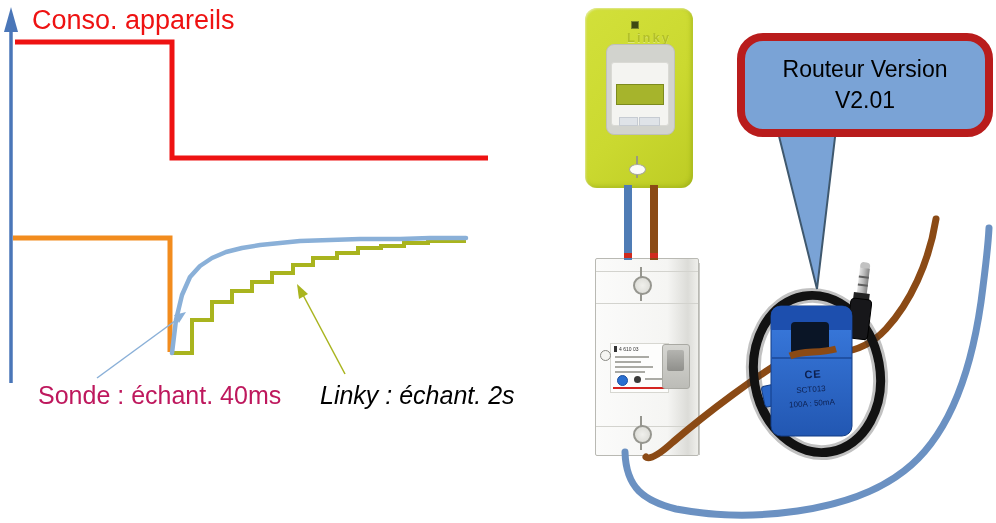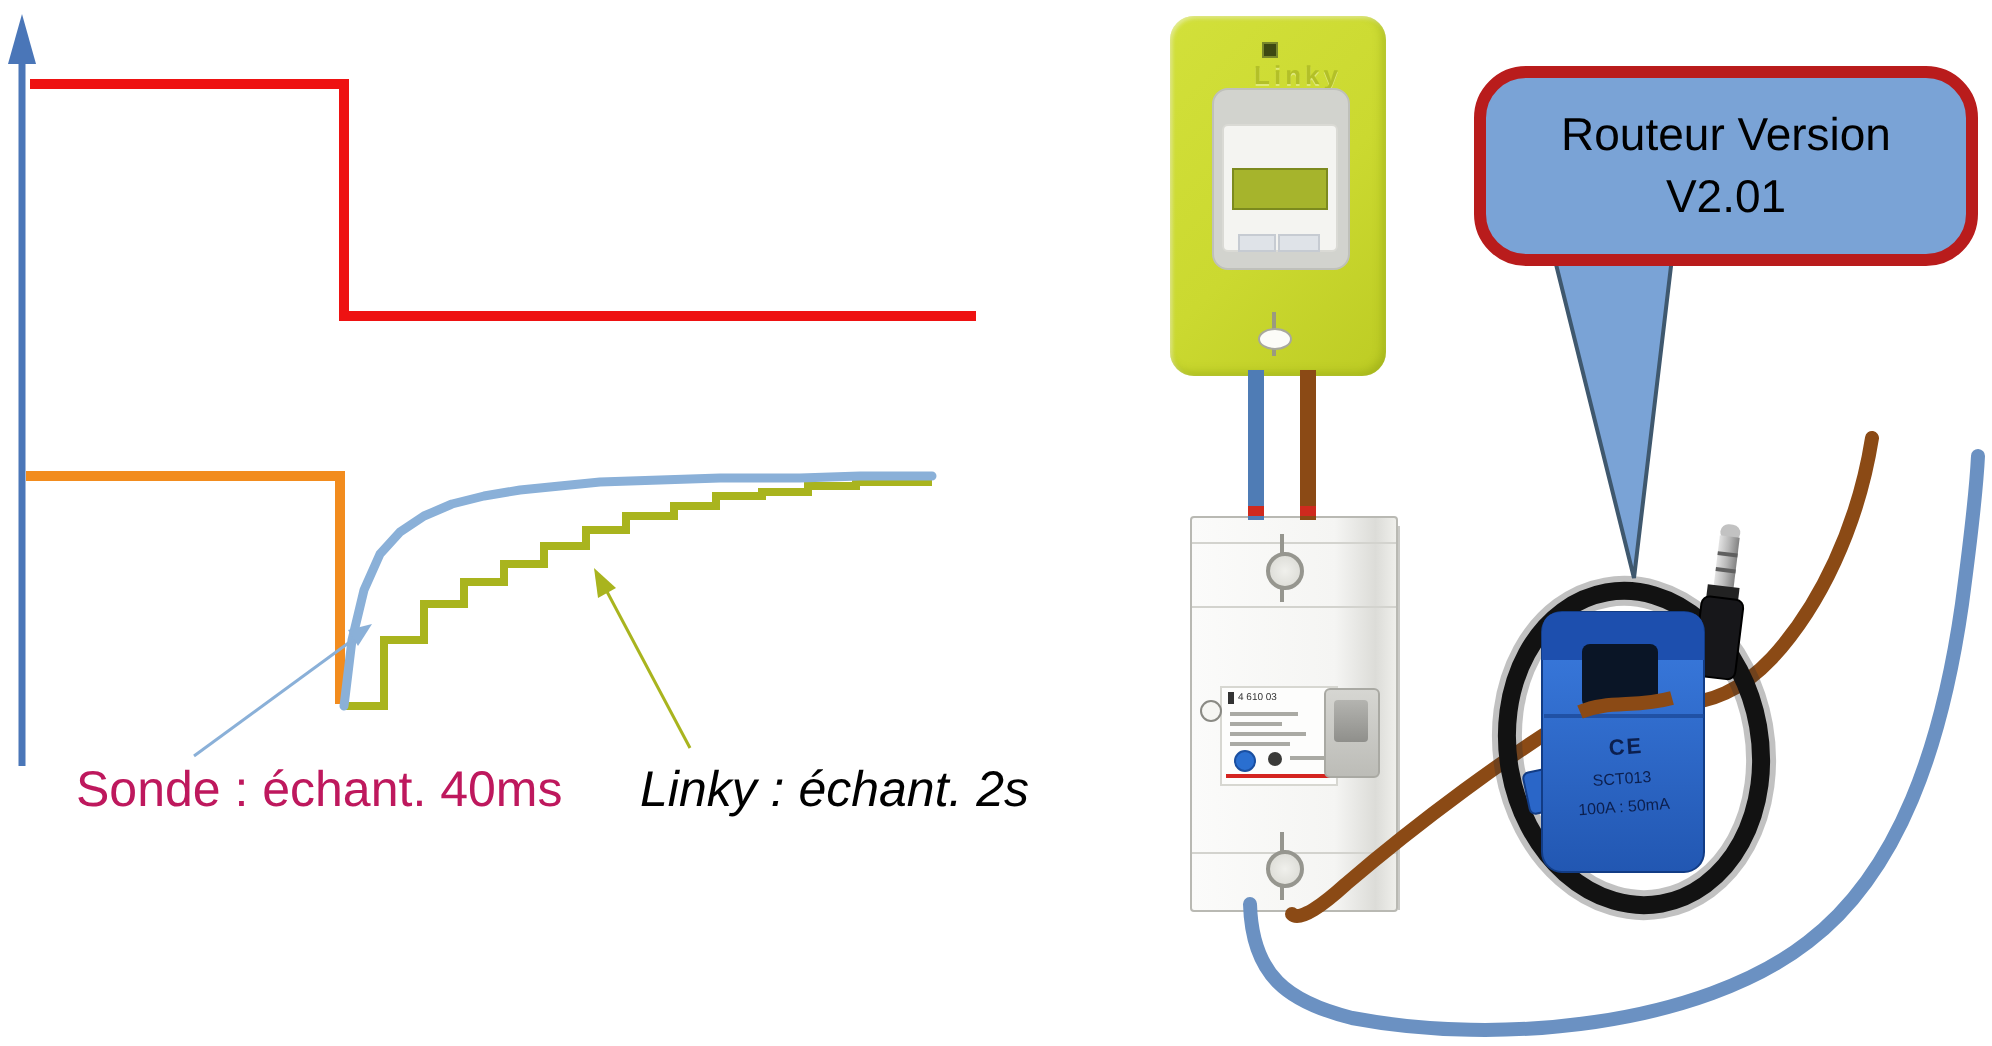--- a/index.html
+++ b/index.html
@@ -43,21 +43,21 @@
   .brk-btn-dark{left:23px;top:32px;width:7px;height:7px;border-radius:50%;background:#3a3a38;}
   .brk-redline{left:2px;bottom:3px;width:52px;height:2px;background:#d42420;}
   .brk-diff{left:-11px;top:6px;width:9px;height:9px;border:1px solid #8a8a84;border-radius:50%;background:#f6f6f3;}
   .brk-lever{left:66px;top:85px;width:26px;height:43px;border-radius:3px;
              background:linear-gradient(#d6d6d2,#bcbcb7);border:1px solid #a9a9a3;}
   .brk-handle{left:4px;top:5px;width:17px;height:21px;border-radius:2px;
               background:linear-gradient(#b4b4b0,#8f8f8b);}
   .brk-edge{left:103px;top:4px;width:1px;height:192px;background:#cacac6;}
 
   
-  .bubble{left:737px;top:33px;width:240px;height:88px;background:#7aa3d6;border:6px solid #b91c1c;
+  .bubble{left:737px;top:33px;width:240px;height:88px;background:#7aa3d6;border:8px solid #b91c1c;
           border-radius:26px;display:flex;flex-direction:column;justify-content:center;
           align-items:center;gap:4px;color:#000;font-size:23px;}
 
   
   .clamp-ce{left:793px;top:368px;width:40px;text-align:center;font-size:11px;font-weight:bold;
             color:#0c1f4e;transform:rotate(-4deg);letter-spacing:1px;}
   .clamp-model{left:787px;top:385px;width:48px;text-align:center;font-size:8px;color:#0c1f4e;transform:rotate(-4deg);}
   .clamp-rating{left:783px;top:399px;width:58px;text-align:center;font-size:8px;color:#0c1f4e;transform:rotate(-4deg);}
 
   svg{display:block;}
@@ -76,20 +76,21 @@
     <polyline fill="none" stroke="#f28c1e" stroke-width="5" stroke-linejoin="miter" points="13,238 170,238 170,352"></polyline>
     <polyline fill="none" stroke="#a9b41e" stroke-width="4" points="171,353 192,353 192,320 212,320 212,302 232,302 232,291 252,291 252,282 272,282 272,273 293,273 293,265 313,265 313,258 337,258 337,253 358,253 358,248 381,248 381,246 404,246 404,243 428,243 428,241 466,241"></polyline>
     <polyline fill="none" stroke="#8ab0d8" stroke-width="4.5" stroke-linejoin="round" stroke-linecap="round" points="172,353 176,320 182,295 190,277 200,266 212,258 226,252 242,248 260,245 280,243 300,241 330,240 360,239 400,239 430,238 466,238"></polyline>
 
     <line x1="97" y1="378" x2="179" y2="318" stroke="#8ab0d8" stroke-width="1.5"></line>
     <polygon points="186,312 179,323 174,315" fill="#8ab0d8"></polygon>
     <line x1="345" y1="374" x2="302" y2="293" stroke="#a9b41e" stroke-width="1.5"></line>
     <polygon points="297,284 308,294 299,299" fill="#a9b41e"></polygon>
   </svg>
 
+  <div class="abs nowrap lbl-appareils">Conso. appareils</div>
   <div class="abs nowrap lbl-sonde">Sonde : échant. 40ms</div>
   <div class="abs nowrap lbl-linky">Linky : échant. 2s</div>
 
   <div class="abs meter">
     <div class="abs meter-led"></div>
     <div class="abs meter-brand">Linky</div>
     <div class="abs meter-panel">
       <div class="abs meter-frame">
         <div class="abs meter-lcd"></div>
         <div class="abs meter-btn1"></div>

